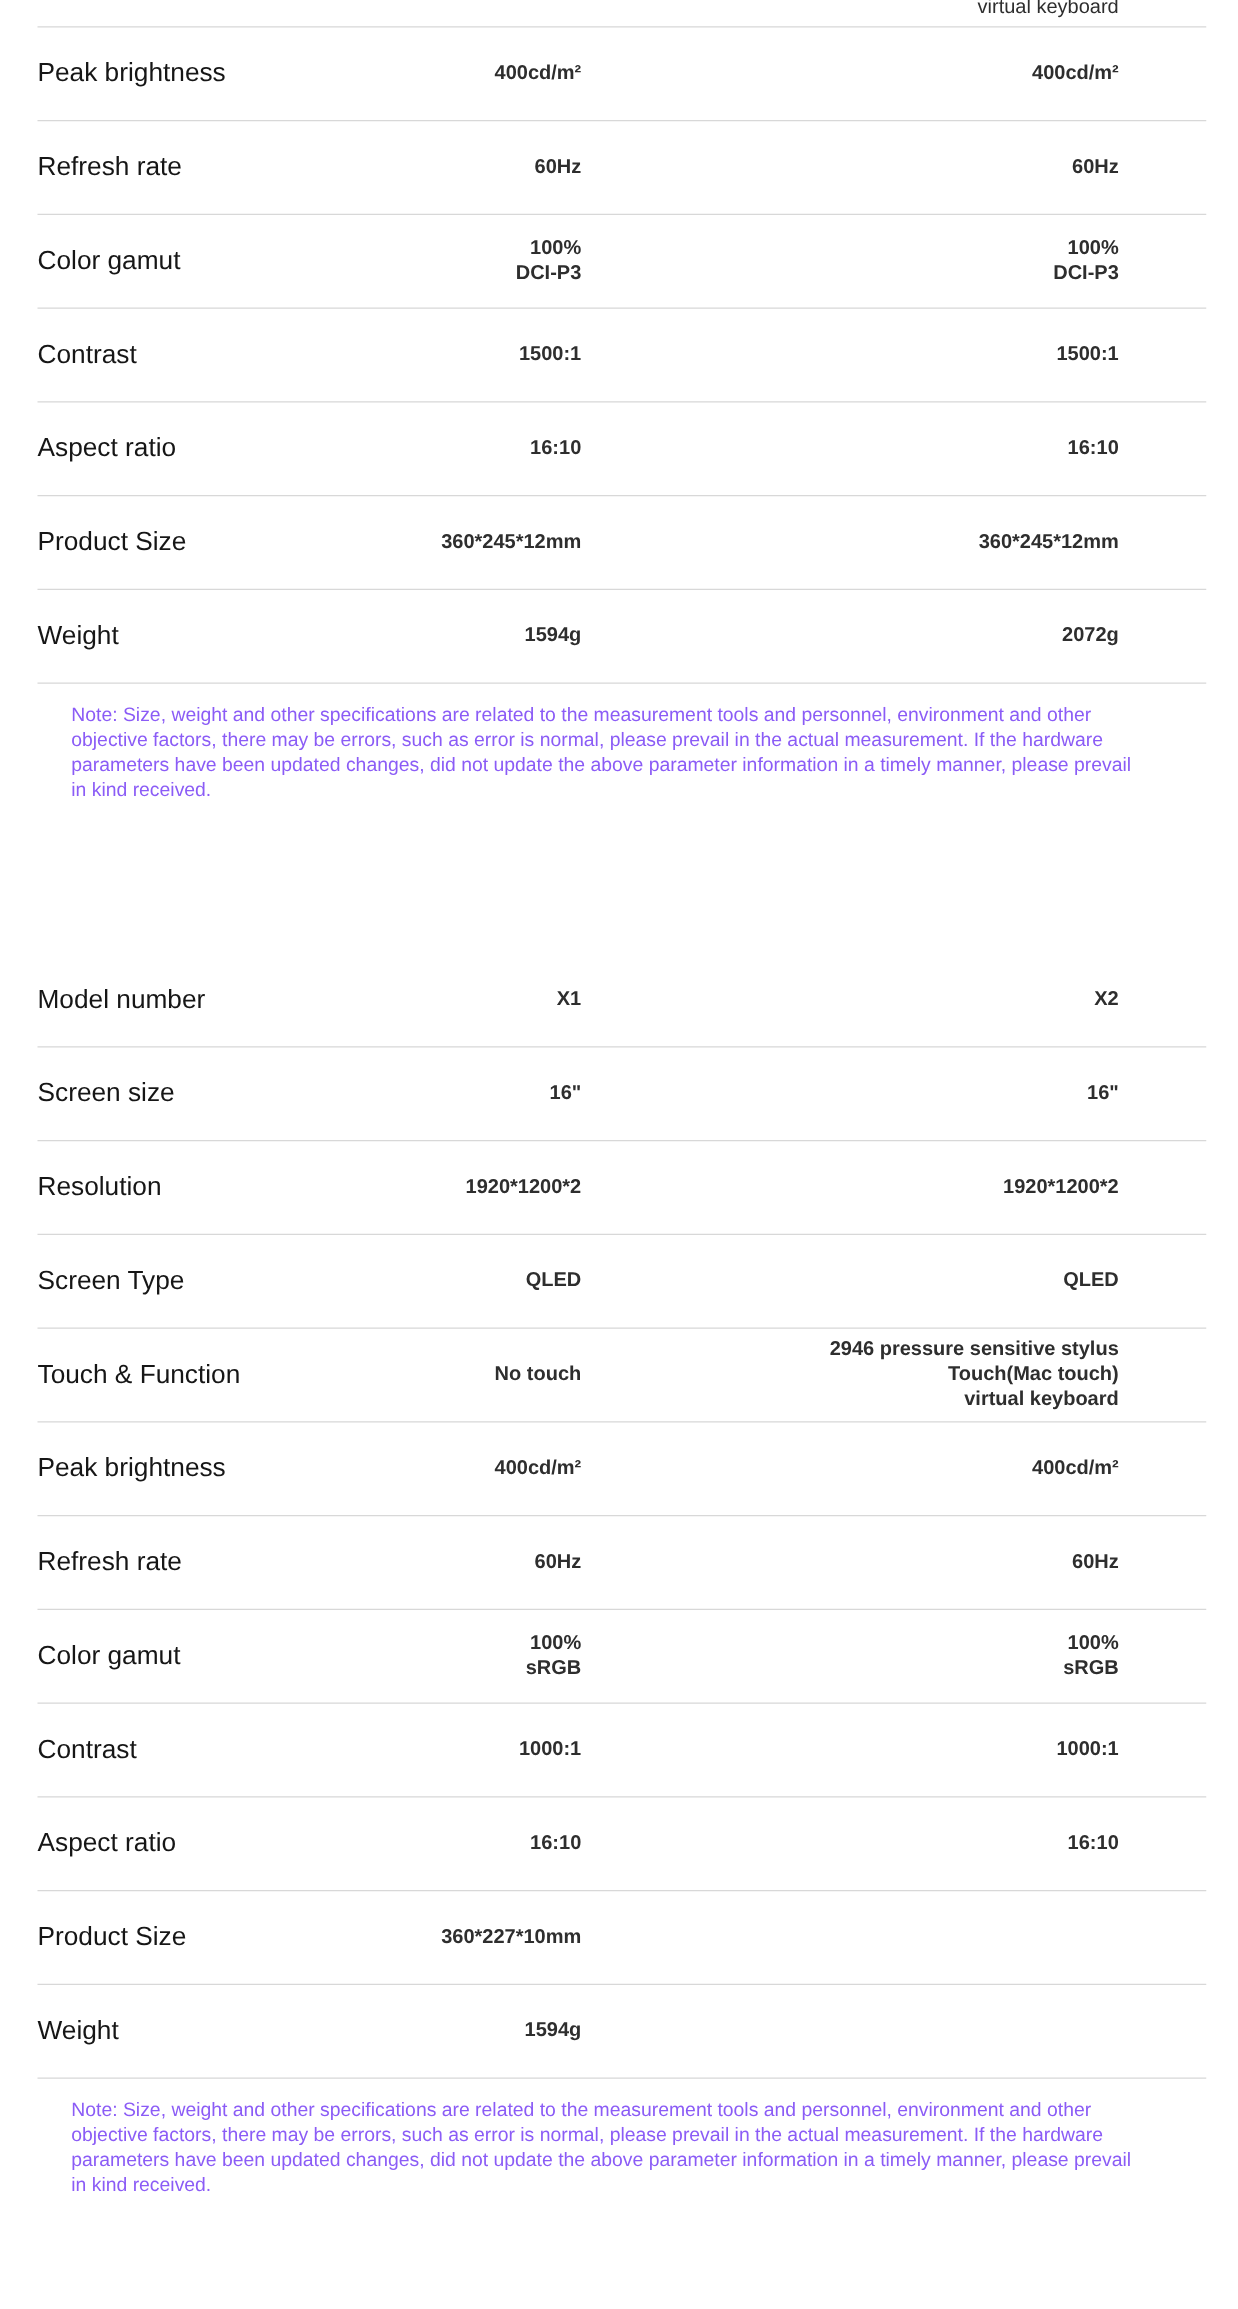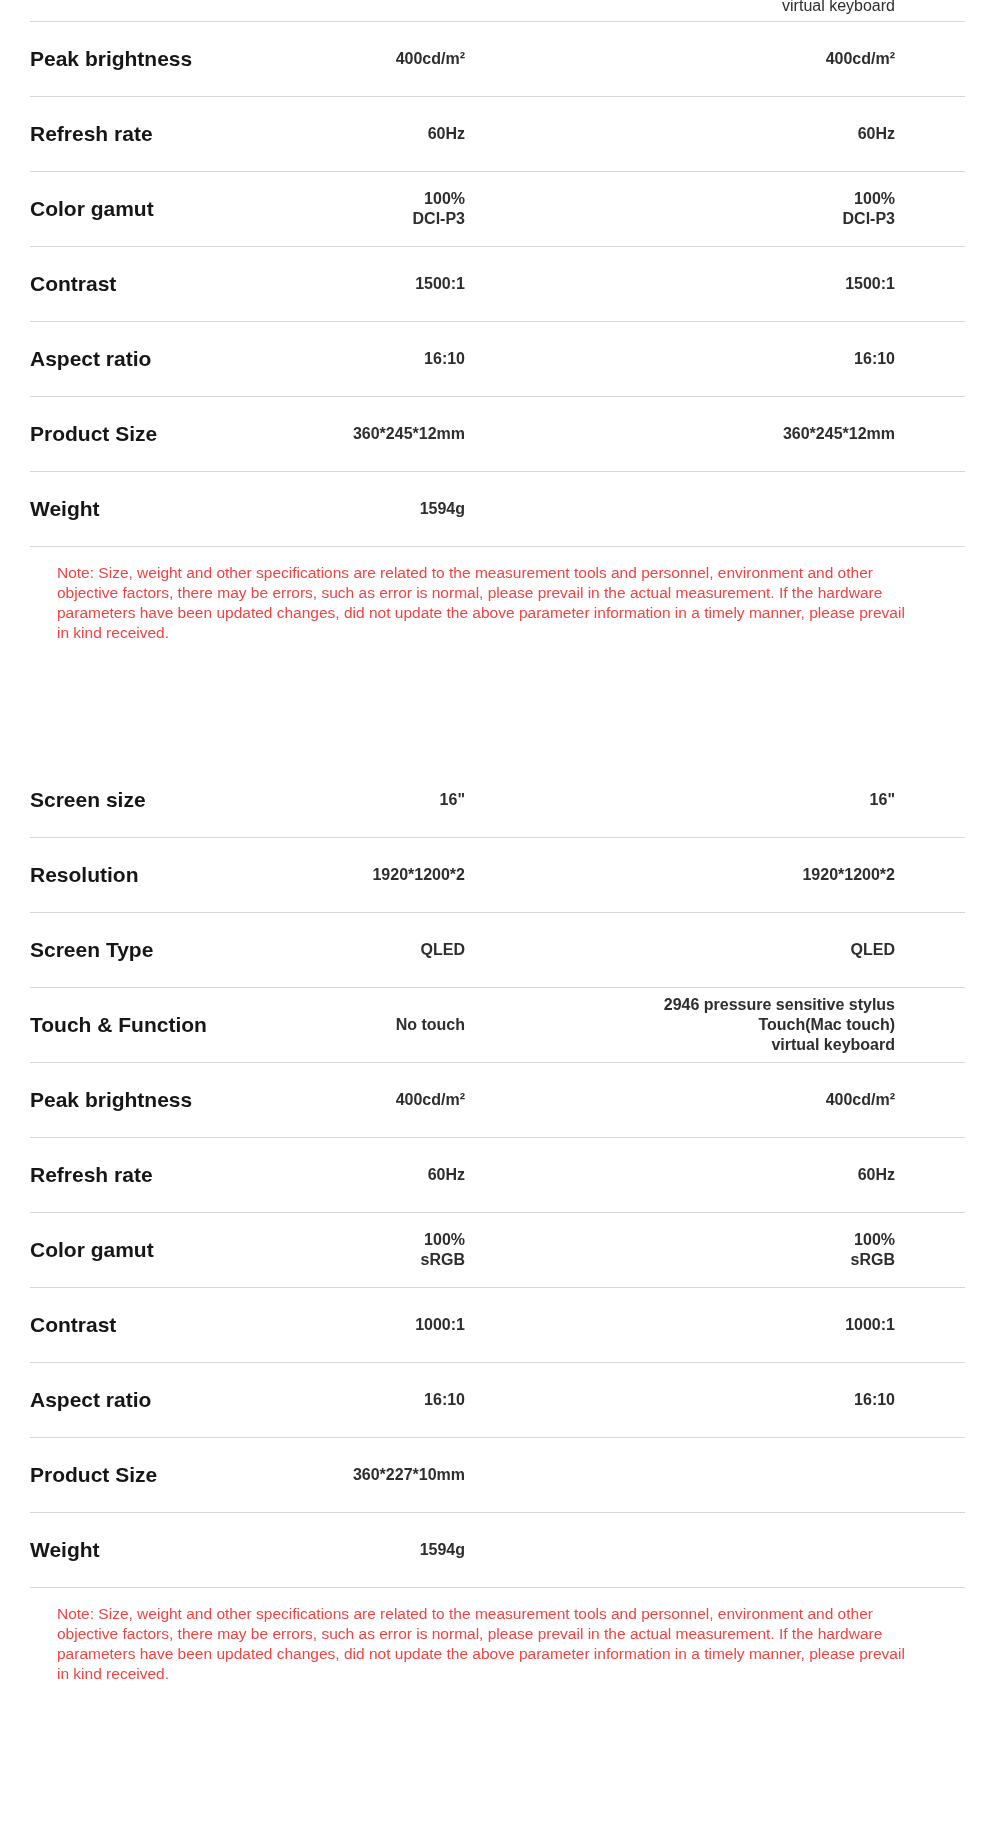--- a/index.html
+++ b/index.html
@@ -18,30 +18,30 @@
   .partial-row .partial-value{
     position:absolute;right:70px;top:-4px;
     font-size:16px;color:#2e2e2e;line-height:20px;
   }
   .row{
     display:grid;grid-template-columns:240px 195px 430px 1fr;
     align-items:center;min-height:75px;box-sizing:border-box;
     border-bottom:1px solid #d8d8d8;
   }
   .row .label{
-    font-size:21px;font-weight:700;color:#161616;letter-spacing:0;
+    font-size:21px;font-weight:400;color:#161616;letter-spacing:0;
     text-align:left;
   }
   .row .val{
     font-size:16px;color:#2e2e2e;line-height:20px;
     text-align:right;white-space:pre-line;font-weight:bold;
   }
   .note{
     margin:16px 0 0 27px;width:862px;
-    font-size:15.5px;line-height:20px;color:#ef4444;
+    font-size:15.5px;line-height:20px;color:#8b5cf6;
   }
 </style>
 </head>
 <body>
 
 <div class="page">
 
   <section class="spec-table">
     <div class="partial-row">
       <span class="partial-value">virtual keyboard</span>
@@ -88,29 +88,36 @@
         <div class="row">
           <div class="label">Product Size</div>
           <div class="val">360*245*12mm</div>
           <div class="val">360*245*12mm</div>
           <div></div>
         </div>
 
         <div class="row">
           <div class="label">Weight</div>
           <div class="val">1594g</div>
+          <div class="val">2072g</div>
           <div></div>
         </div>
       </div>
     <p class="note">Note: Size, weight and other specifications are related to the measurement tools and personnel, environment and other objective factors, there may be errors, such as error is normal, please prevail in the actual measurement. If the hardware parameters have been updated changes, did not update the above parameter information in a timely manner, please prevail in kind received.</p>
   </section>
 
   <section class="spec-table second">
     <div>
 
+        <div class="row">
+          <div class="label">Model number</div>
+          <div class="val">X1</div>
+          <div class="val">X2</div>
+          <div></div>
+        </div>
 
         <div class="row">
           <div class="label">Screen size</div>
           <div class="val">16"</div>
           <div class="val">16"</div>
           <div></div>
         </div>
 
         <div class="row">
           <div class="label">Resolution</div>

